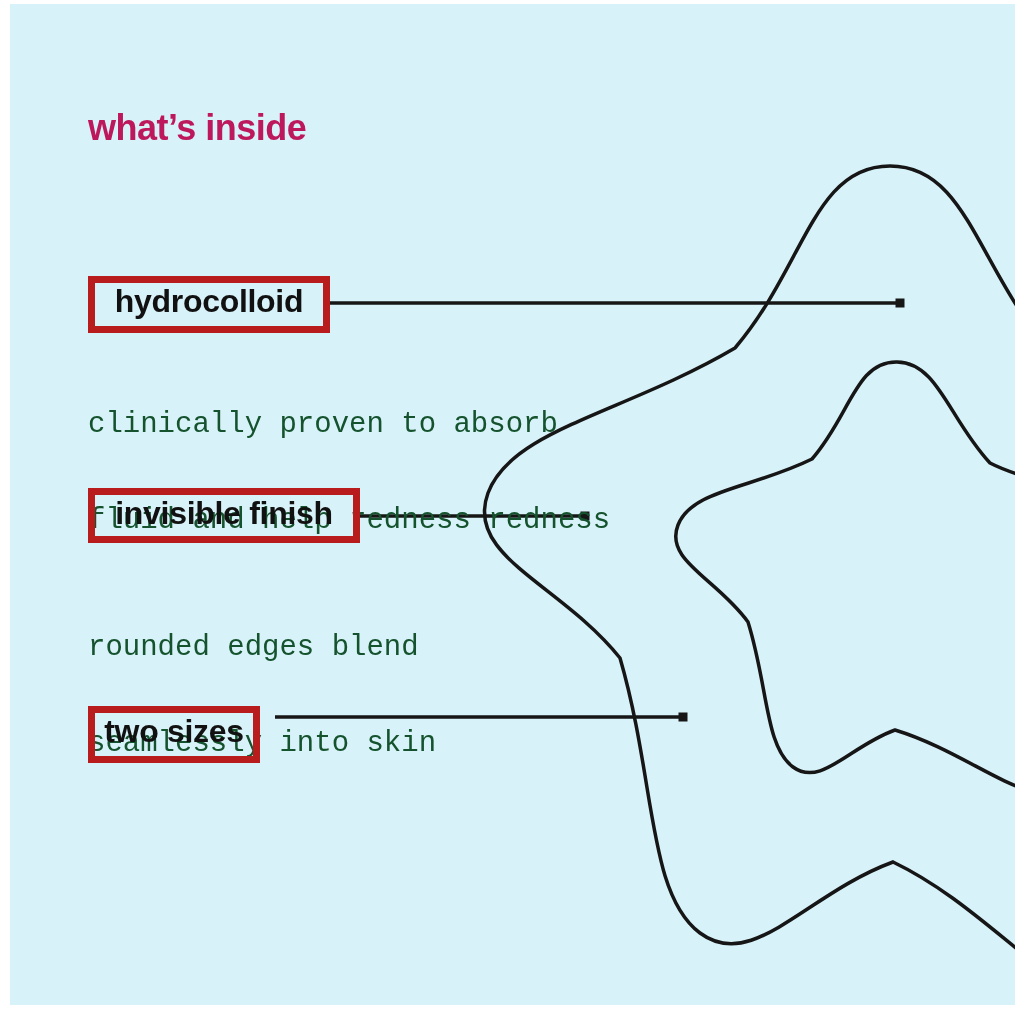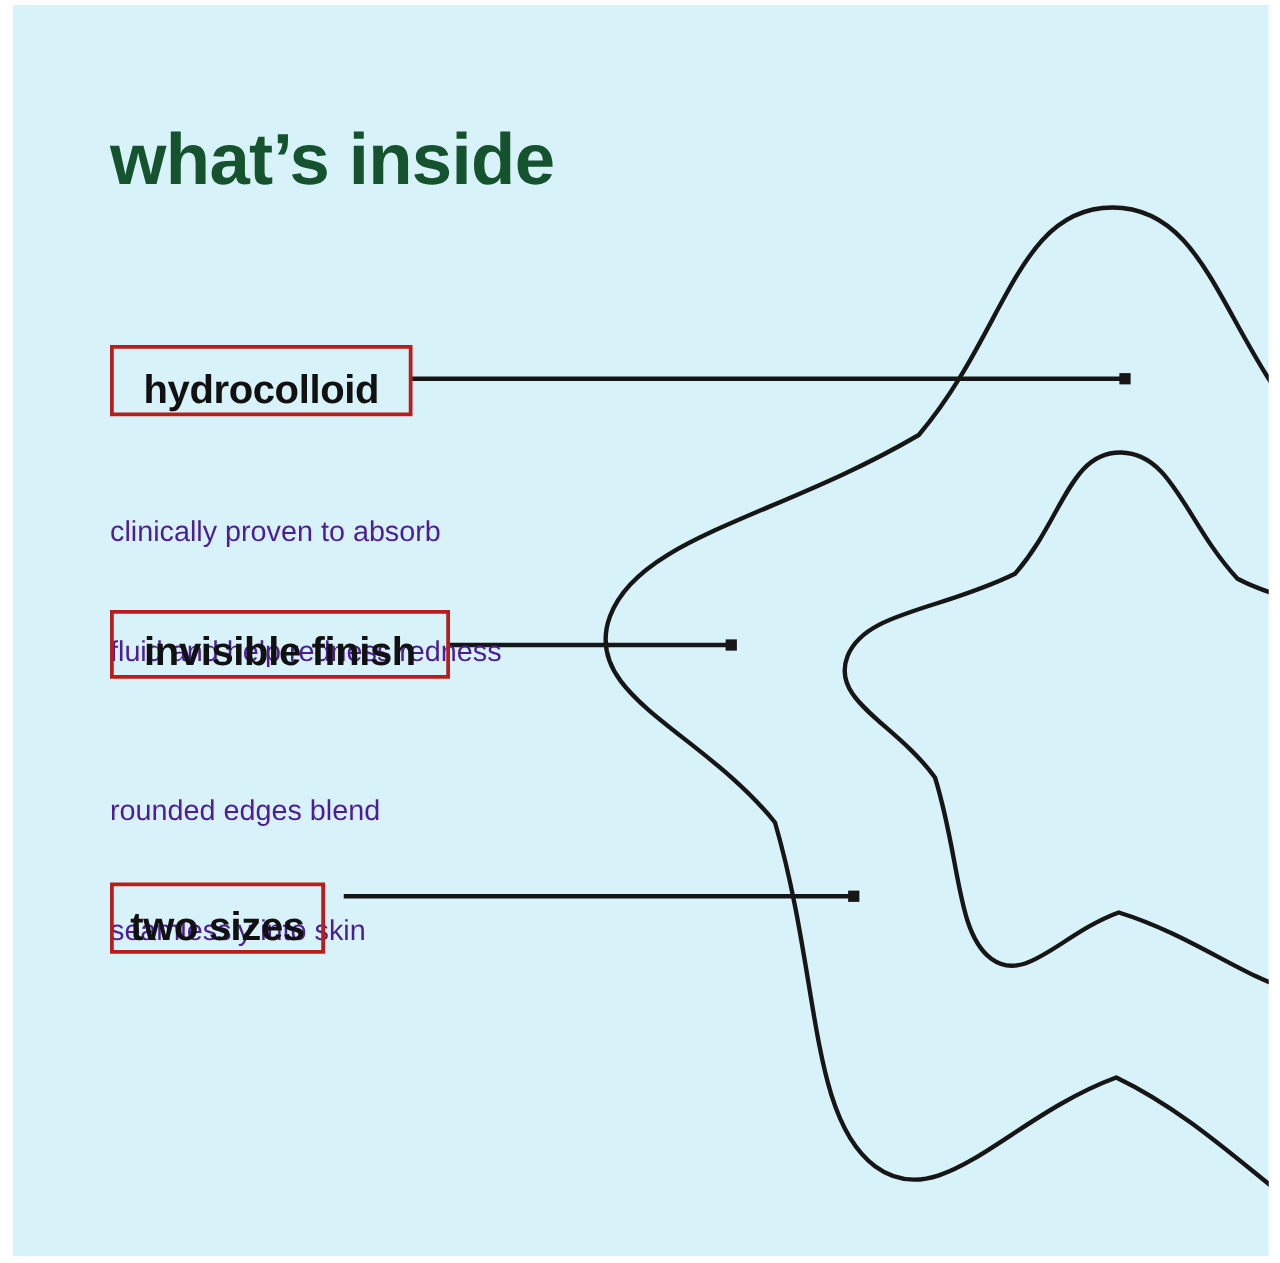--- a/index.html
+++ b/index.html
@@ -15,36 +15,36 @@
     position:absolute;left:0;top:0;width:1024px;height:1010px;
     overflow:hidden;
   }
   .margin-strip{position:absolute;background:#ffffff;z-index:5;}
   #strip-left{left:0;top:0;width:10px;height:1010px;}
   #strip-right{right:0;top:0;width:9px;height:1010px;}
   #strip-top{left:0;top:0;width:1024px;height:4px;}
   #strip-bottom{left:0;bottom:0;width:1024px;height:5px;}
   .page-title{
     position:absolute;left:88px;top:102px;
-    font-size:58px;line-height:52px;font-weight:bold;
-    letter-spacing:-0.5px;color:#14532d;z-index:3;
+    font-size:36px;line-height:52px;font-weight:bold;
+    letter-spacing:-0.5px;color:#be185d;z-index:3;
   }
   .label-box{
-    position:absolute;box-sizing:border-box;border:3px solid #b91c1c;
-    display:flex;align-items:flex-end;justify-content:center;
+    position:absolute;box-sizing:border-box;border:7px solid #b91c1c;
+    display:flex;align-items:flex-start;justify-content:center;
     font-weight:bold;font-size:32px;color:#111111;z-index:3;
     letter-spacing:-0.3px;background:transparent;
   }
   #box-0{left:88px;top:276px;width:242px;height:57px;}
   #box-1{left:88px;top:488px;width:272px;height:55px;}
   #box-2{left:88px;top:706px;width:172px;height:57px;}
   .feature-desc{
     position:absolute;left:88px;z-index:3;
-    font-family:Liberation Sans, sans-serif;
-    font-size:23px;line-height:32px;color:#4c1d95;white-space:pre;
+    font-family:Liberation Mono, monospace;
+    font-size:29px;line-height:32px;color:#14532d;white-space:pre;
   }
   #desc-0{top:345px;}
   #desc-1{top:568px;}
   #desc-2{top:763px;}
 </style>
 </head>
 <body>
 
 <div id="page">
   <div id="canvas" style="background: rgb(216, 242, 249);"></div>

